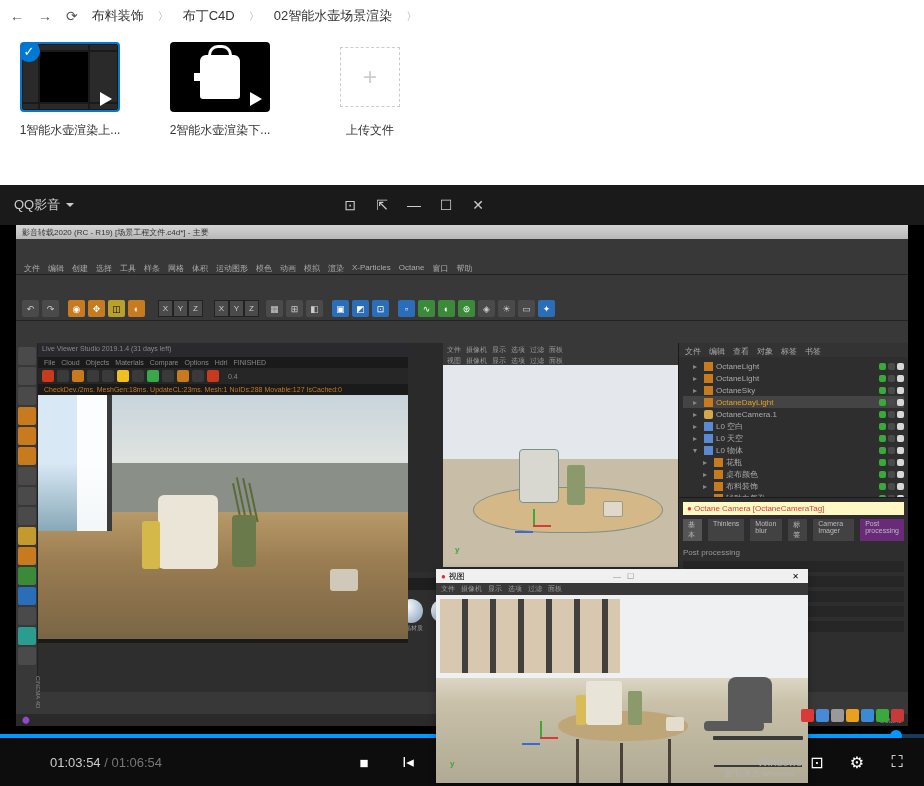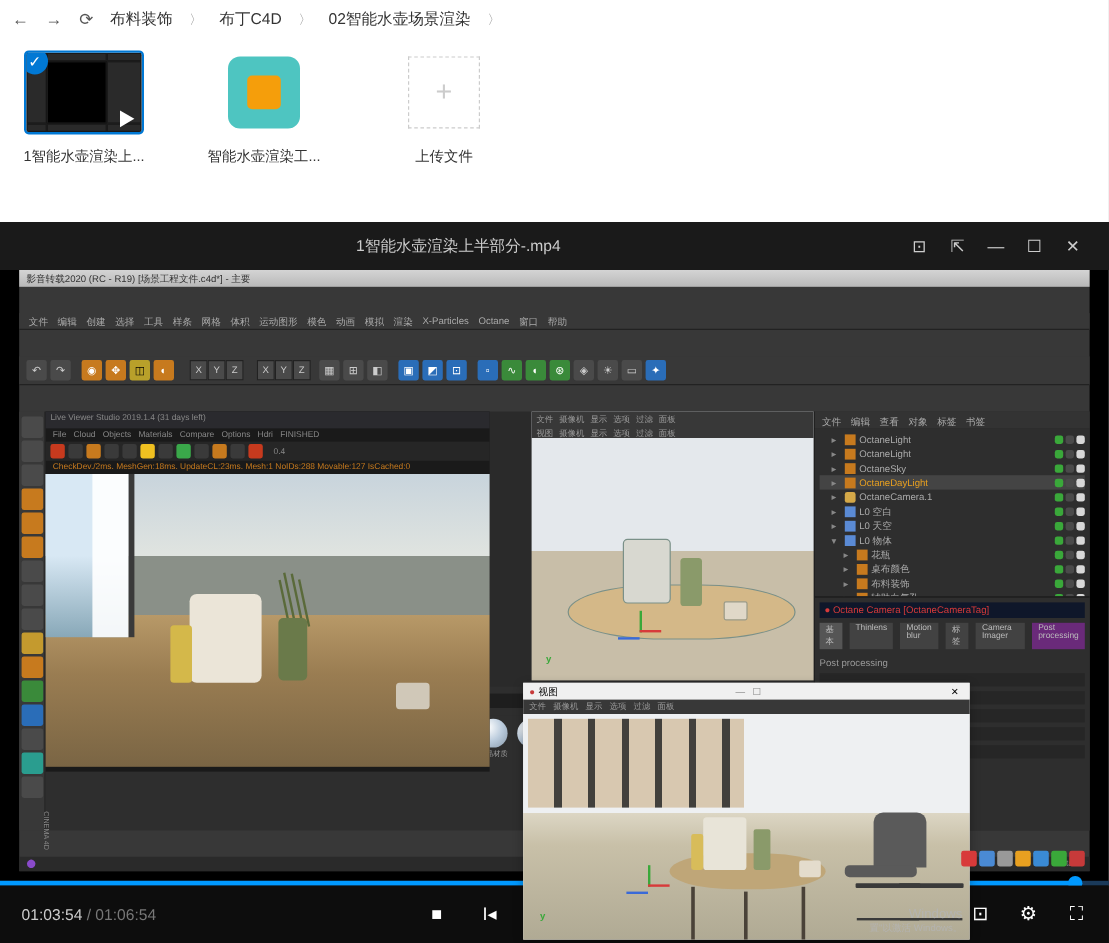--- a/index.html
+++ b/index.html
@@ -139,38 +139,38 @@
 .tree-row { display:flex; align-items:center; height:12px; gap:3px; cursor:pointer; }
 .tree-row .ico { width:9px; height:9px; background:#c77a1e; }
 .tree-row.cam .ico { background:#d4a848; border-radius:2px; }
 .tree-row.null .ico { background:#5a8ad4; }
 .tree-row.sel { background:#444; color:#e8a020; }
 .tree-row .dots { margin-left:auto; display:flex; gap:2px; }
 .dot { width:7px; height:7px; border-radius:2px; background:#4a4a4a; }
 .dot.g { background:#3aa83a; } .dot.w { background:#d8d8d8; }
 .indent1 { padding-left:10px; } .indent2 { padding-left:20px; }
 .attr { flex:1; background:#2e2e2e; border-top:1px solid #1a1a1a; padding:4px; }
-.attr-head { background:#0f172a; color:#d83a3a; font-size:8px; padding:2px 4px; margin-bottom:2px; }
+.attr-head { background:#fef9c3; color:#d83a3a; font-size:8px; padding:2px 4px; margin-bottom:2px; }
 .attr-tabs { display:flex; gap:6px; font-size:7px; color:#bbb; padding:2px 0 4px; }
 .attr-tabs span { background:#424242; padding:1px 5px; cursor:pointer; }
 .attr-tabs span.a { background:#555; }
 .attr-tabs span.pp { background:#6a2a7a; }
 .slider-row { height:11px; background:#262626; margin:4px 0; position:relative; }
 
 .c4d-status { height:12px; background:#2a2a2a; font-size:7px; color:#888; display:flex; align-items:center; padding:0 6px; gap:3px; }
 .c4d-status .l { width:8px; color:#8a4aca; }
 .tray-icons { position:absolute; right:20px; bottom:64px; display:flex; gap:2px; z-index:5; }
 .tray-icons > span { width:13px; height:13px; border-radius:2px; }
 
 
 .progress { position:absolute; bottom:48px; left:0; right:0; height:4px; background:#1a3a5a; }
 .progress-fill { height:100%; background:#0099ff; width:97%; position:relative; }
 .progress-fill::after { content:""; position:absolute; right:-6px; top:-4px; width:12px; height:12px; background:#0099ff; border-radius:50%; }
 .controls { position:absolute; bottom:0; left:0; right:0; height:48px; background:#0d0d0d; display:flex; align-items:center; padding:0 18px; color:#ccc; }
-.time { font-size:13px; }
+.time { font-size:13px;margin-left:32px; }
 .time .dur { color:#777; }
 .mid-ctrls { position:absolute; left:50%; transform:translateX(-50%); display:flex; align-items:center; gap:26px; }
 .pbtn { width:18px; height:18px; cursor:pointer; color:#fff; display:flex; align-items:center; justify-content:center; font-size:15px; }
 .play-main { width:38px; height:38px; border:2px solid #0099ff; border-radius:50%; position:relative; }
 .play-main::after { content:""; position:absolute; left:14px; top:10px; border-left:12px solid #0099ff; border-top:8px solid transparent; border-bottom:8px solid transparent; }
 .right-ctrls { margin-left:auto; display:flex; gap:22px; }
 .right-ctrls .pbtn { font-size:16px; }
 </style>
 </head>
 <body>
@@ -200,33 +200,38 @@
             <div></div>
             <div></div>
             <div></div>
             <div></div>
           </div>
         <div class="play-tri"></div>
       </div>
       <div class="label">1智能水壶渲染上...</div>
     </div>
     <div class="fb-item">
-      <div class="app-icon"></div>
-      <div class="label">智能水壶渲染工...</div>
+      <div class="thumb">
+        <div class="kettle-ico"></div>
+        <div class="play-tri"></div>
+      </div>
+      <div class="label">2智能水壶渲染下...</div>
     </div>
     <div class="fb-item">
       <div class="upload-box">+</div>
       <div class="label">上传文件</div>
     </div>
   </div>
 </div>
 
 <div class="player">
   <div class="pl-title">
-    <div class="fname">1智能水壶渲染上半部分-.mp4</div>
+    <div class="app-name">
+        <span>QQ影音</span>
+      </div>
     <div class="wbtn">⊡</div>
     <div class="wbtn">⇱</div>
     <div class="wbtn">—</div>
     <div class="wbtn">☐</div>
     <div class="wbtn">✕</div>
   </div>
 
   <div class="c4d">
     <div class="c4d-top">影音转载2020    (RC - R19)     [场景工程文件.c4d*] - 主要</div>
     <div class="c4d-menu" id="c4d-menu">

